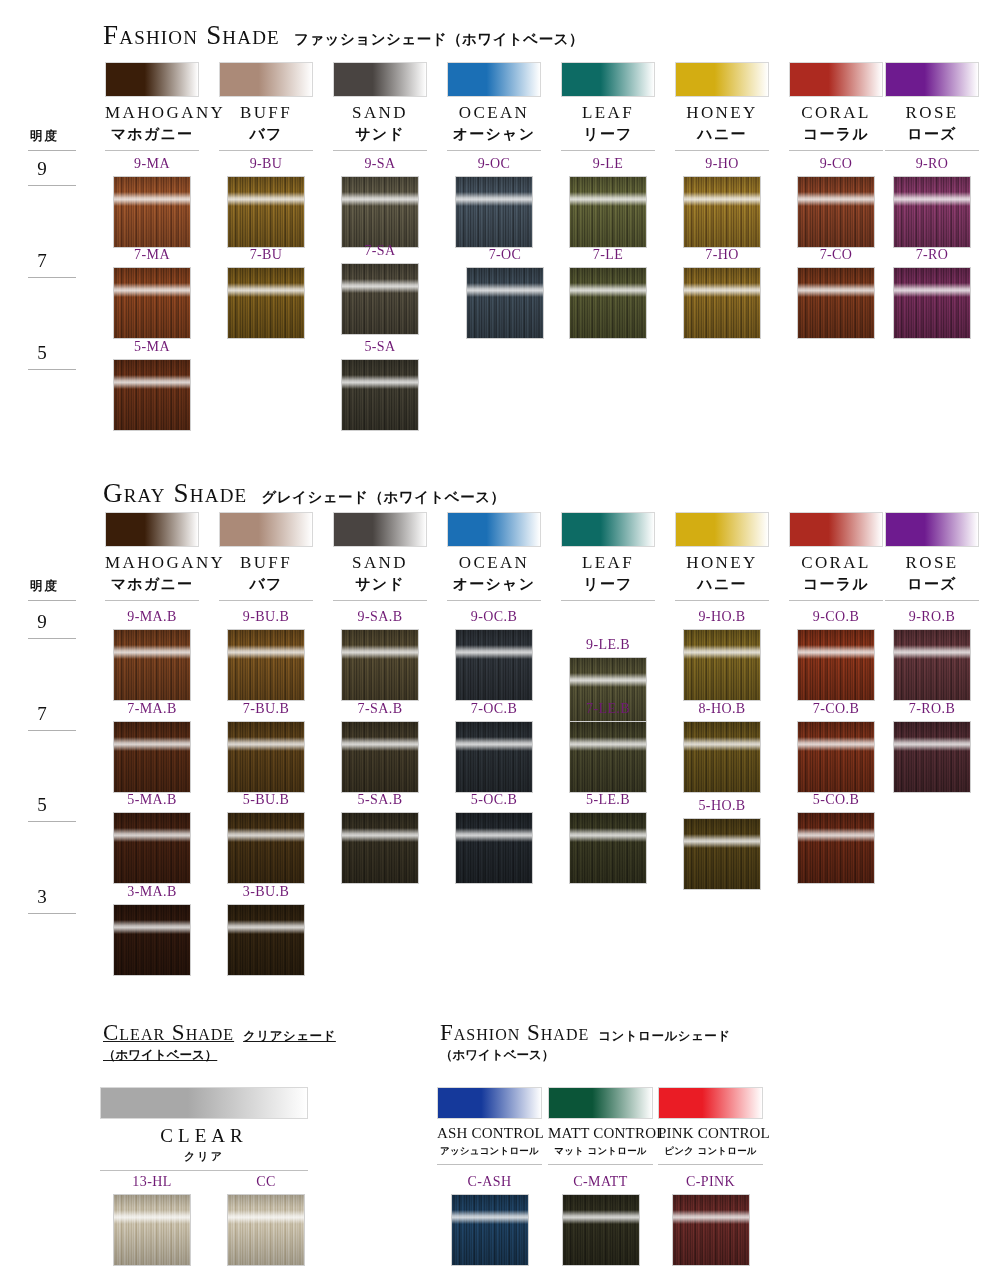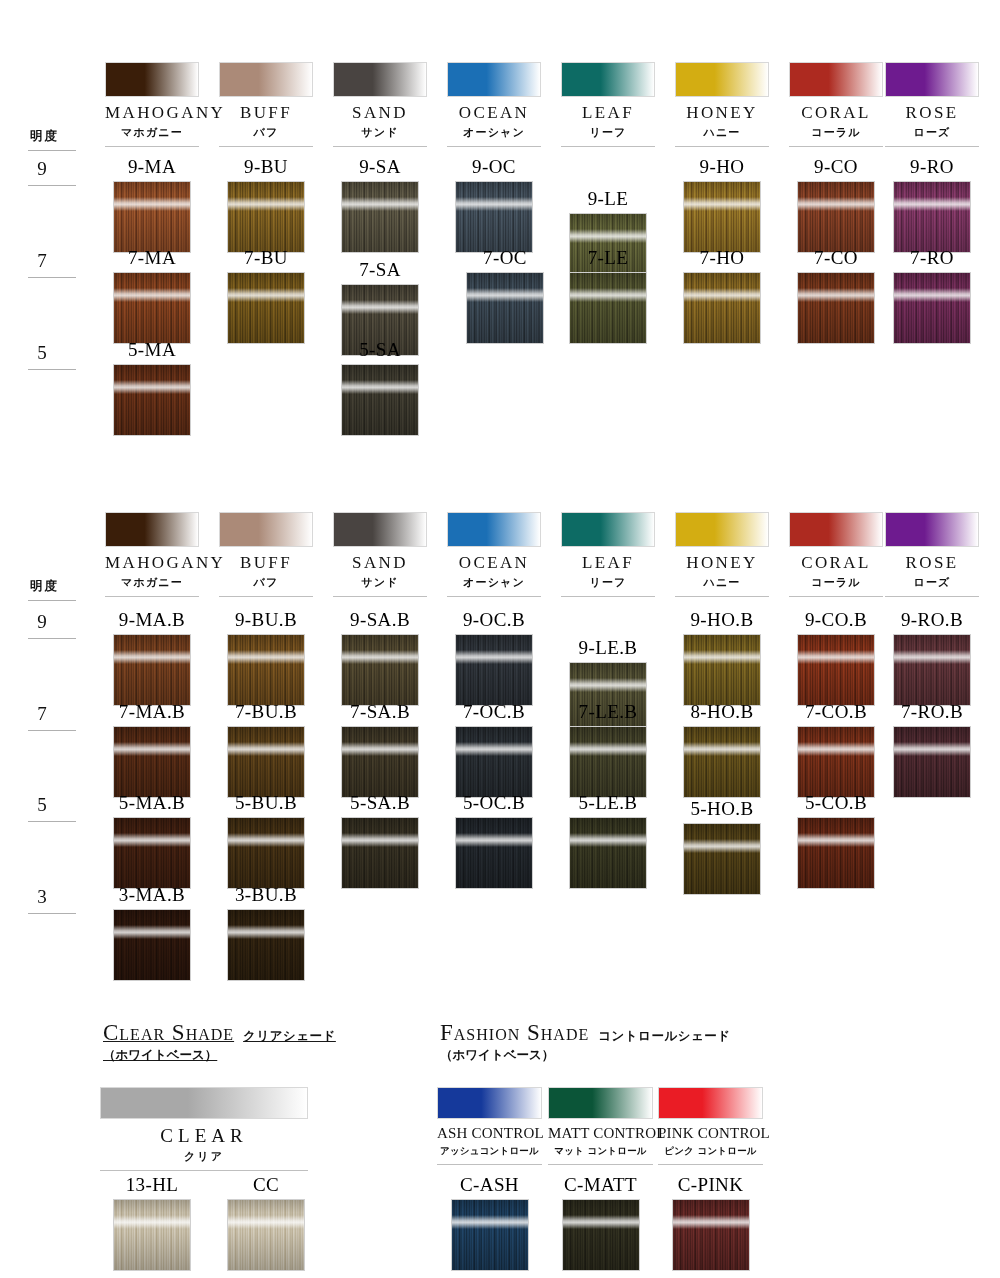--- a/index.html
+++ b/index.html
@@ -50,40 +50,40 @@
     height:35px;width:100%;
     border:1px solid #d8d8d8;box-sizing:border-box;
   }
   .fam-en{
     font-family:"Liberation Serif", serif;
     font-size:17px;letter-spacing:2.4px;color:#111;
     margin-top:7px;line-height:1.05;white-space:nowrap;
   }
   .fam-jp{
     font-family:"DejaVu Sans", sans-serif;
-    font-size:11px;font-weight:bold;letter-spacing:1.2px;color:#111;
+    font-size:15px;font-weight:bold;letter-spacing:1.2px;color:#111;
     margin-top:3px;white-space:nowrap;
   }
   .fam-rule{height:1px;background:#bfbfbf;margin-top:6px;width:100%;}
 
   
   .fam.ctrl .fam-en{font-size:15px;letter-spacing:.2px;}
   .fam.ctrl .fam-jp{font-size:9.5px;letter-spacing:.2px;}
   .fam.ctrl .fam-bar{height:32px;}
 
   
   .fam.clear-fam .fam-en{font-size:19px;letter-spacing:5px;}
   .fam.clear-fam .fam-jp{font-size:11px;letter-spacing:2px;}
   .fam.clear-fam .fam-bar{height:32px;}
 
   
   .cell{position:absolute;text-align:center;}
   .cell-code{
     font-family:"Liberation Serif", serif;
-    font-size:19px;letter-spacing:.4px;color:#000000;
+    font-size:14px;letter-spacing:.4px;color:#701a75;
     line-height:1;margin-bottom:5px;white-space:nowrap;
   }
   .swatch{
     position:relative;width:100%;height:100%;
     border:1px solid #cfcfcf;box-sizing:border-box;
     overflow:hidden;background:#444;
   }
   
   .swatch .tex{
     position:absolute;inset:0;
@@ -112,20 +112,23 @@
     background:linear-gradient(to bottom,
       rgba(0,0,0,.18) 0%, rgba(0,0,0,.02) 18%,
       rgba(0,0,0,0) 45%, rgba(0,0,0,.20) 100%);
   }
 </style>
 </head>
 <body>
 
 <div class="page">
 
+  <div class="sec-title" style="left:103px;top:20px;">
+    <span class="en">Fashion Shade</span><span class="jp">ファッションシェード（ホワイトベース）</span>
+  </div>
 
   <div class="meido-label" style="left:30px;top:128px;">明度</div>
   <div class="meido-rule" style="left:28px;top:150px;width:48px;"></div>
 
   <div id="fashion-families">
       <div class="fam" style="left: 105px; top: 62px; width: 94px;">
         <div class="fam-bar" style="background: linear-gradient(to right, rgb(58, 30, 9) 0%, rgb(58, 30, 9) 42%, rgb(255, 255, 255) 100%);"></div>
         <div class="fam-en">MAHOGANY</div>
         <div class="fam-jp">マホガニー</div>
         <div class="fam-rule"></div>
@@ -215,21 +218,21 @@
       <div class="cell" style="left: 447px; top: 157px; width: 94px;">
         <div class="cell-code">9-OC</div>
         <div style="width: 78px; height: 72px; margin: 0px auto;">
           <div class="swatch" style="background: rgb(62, 74, 85);">
             <div class="tex"></div>
             <div class="sheen"></div>
             <div class="shade"></div>
           </div>
         </div>
       </div>
-      <div class="cell" style="left: 561px; top: 157px; width: 94px; margin-top: 32px;">
+      <div class="cell" style="left: 561px; top: 157px; width: 94px;">
         <div class="cell-code">9-LE</div>
         <div style="width: 78px; height: 72px; margin: 0px auto;">
           <div class="swatch" style="background: rgb(88, 90, 51);">
             <div class="tex"></div>
             <div class="sheen"></div>
             <div class="shade"></div>
           </div>
         </div>
       </div>
       <div class="cell" style="left: 675px; top: 157px; width: 94px;">
@@ -275,21 +278,21 @@
       <div class="cell" style="left: 219px; top: 248px; width: 94px;">
         <div class="cell-code">7-BU</div>
         <div style="width: 78px; height: 72px; margin: 0px auto;">
           <div class="swatch" style="background: rgb(109, 82, 25);">
             <div class="tex"></div>
             <div class="sheen"></div>
             <div class="shade"></div>
           </div>
         </div>
       </div>
-      <div class="cell" style="left: 333px; top: 260px; width: 94px;">
+      <div class="cell" style="left: 333px; top: 244px; width: 94px;">
         <div class="cell-code">7-SA</div>
         <div style="width: 78px; height: 72px; margin: 0px auto;">
           <div class="swatch" style="background: rgb(72, 67, 54);">
             <div class="tex"></div>
             <div class="sheen"></div>
             <div class="shade"></div>
           </div>
         </div>
       </div>
       <div class="cell" style="left: 458px; top: 248px; width: 94px;">
@@ -357,20 +360,23 @@
         <div style="width: 78px; height: 72px; margin: 0px auto;">
           <div class="swatch" style="background: rgb(58, 55, 44);">
             <div class="tex"></div>
             <div class="sheen"></div>
             <div class="shade"></div>
           </div>
         </div>
       </div>
     </div>
 
+  <div class="sec-title" style="left:103px;top:478px;">
+    <span class="en">Gray Shade</span><span class="jp">グレイシェード（ホワイトベース）</span>
+  </div>
 
   <div class="meido-label" style="left:30px;top:578px;">明度</div>
   <div class="meido-rule" style="left:28px;top:600px;width:48px;"></div>
 
   <div id="gray-families">
       <div class="fam" style="left: 105px; top: 512px; width: 94px;">
         <div class="fam-bar" style="background: linear-gradient(to right, rgb(58, 30, 9) 0%, rgb(58, 30, 9) 42%, rgb(255, 255, 255) 100%);"></div>
         <div class="fam-en">MAHOGANY</div>
         <div class="fam-jp">マホガニー</div>
         <div class="fam-rule"></div>

